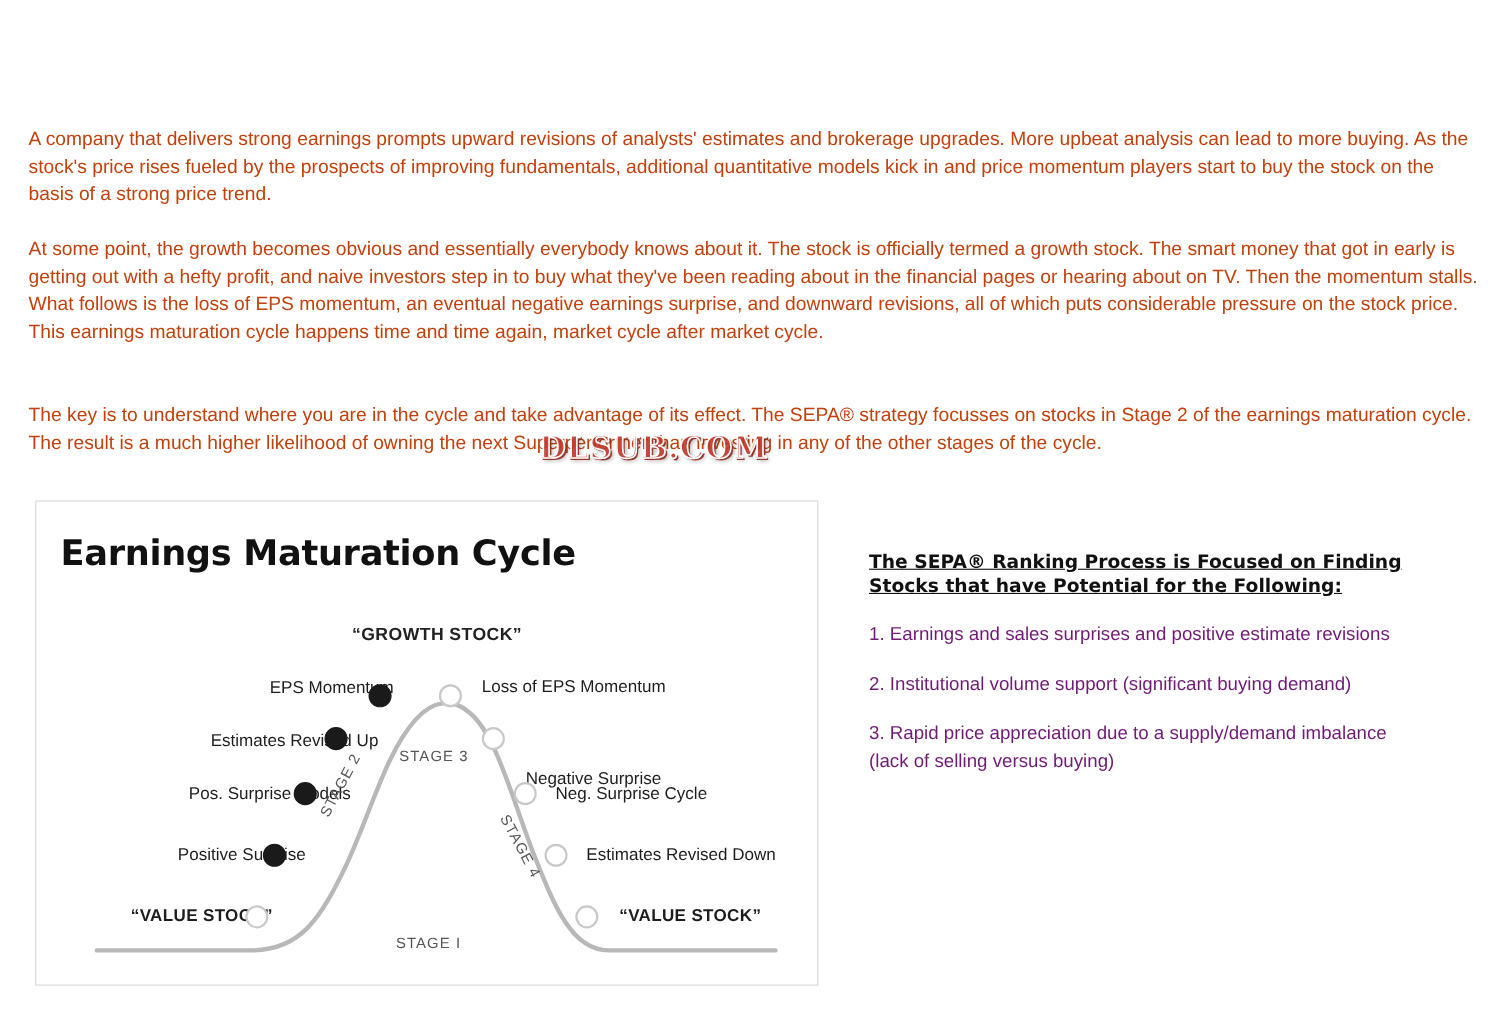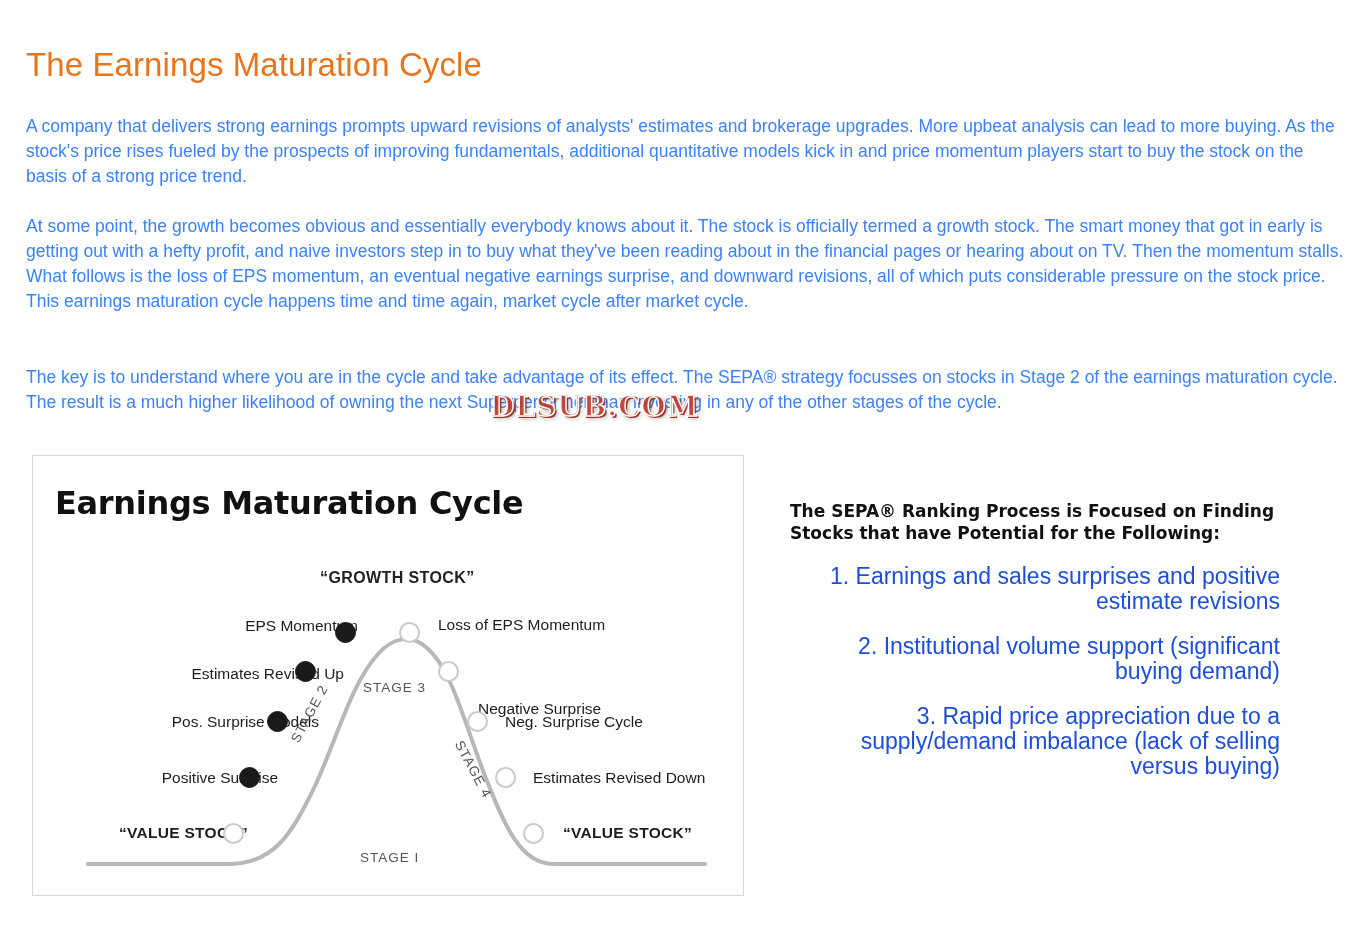--- a/index.html
+++ b/index.html
@@ -29,21 +29,21 @@
     color: #e8741c;
     font-weight: 400;
     letter-spacing: 0.1px;
   }
   .body-text {
     position: absolute;
     left: 26px;
     width: 1318px;
     font-size: 17.5px;
     line-height: 25px;
-    color: #3b82f6;
+    color: #c2410c;
   }
   #para1 { top: 96px; }
   #para2 { top: 196px; }
   #para3 { top: 347px; }
 
   .figure {
     position: absolute;
     left: 32px;
     top: 455px;
     width: 712px;
@@ -102,27 +102,27 @@
     left: 790px;
     top: 500px;
     width: 490px;
   }
   .side-head {
     font-family: "DejaVu Sans", sans-serif;
     font-weight: bold;
     font-size: 17px;
     line-height: 22px;
     color: #111;
+    text-decoration: underline;
   }
   .side-item {
     margin-top: 20px;
-    font-size: 23px;
+    font-size: 17px;
     line-height: 25px;
-    color: #1d4ed8;
-    text-align: right;
+    color: #701a75;
   }
 
   .watermark {
     position: absolute;
     pointer-events: none;
     font-family: "DejaVu Serif", serif;
     font-weight: bold;
     color: #c0392b;
     -webkit-text-stroke: 1.5px #ffffff;
     text-shadow: 2px 2px 0 #8e2a1e, 3px 3px 4px rgba(0,0,0,0.35);
@@ -138,21 +138,20 @@
     left: 366px;
     top: 447px;
     font-size: 42px;
   }
 </style>
 </head>
 <body>
 
 <div class="page">
 
-  <h1 class="title">The Earnings Maturation Cycle</h1>
 
   <p class="body-text" id="para1">A company that delivers strong earnings prompts upward revisions of analysts' estimates and brokerage upgrades. More upbeat analysis can lead to more buying. As the stock's price rises fueled by the prospects of improving fundamentals, additional quantitative models kick in and price momentum players start to buy the stock on the basis of a strong price trend.</p>
   <p class="body-text" id="para2">At some point, the growth becomes obvious and essentially everybody knows about it. The stock is officially termed a growth stock. The smart money that got in early is getting out with a hefty profit, and naive investors step in to buy what they've been reading about in the financial pages or hearing about on TV. Then the momentum stalls. What follows is the loss of EPS momentum, an eventual negative earnings surprise, and downward revisions, all of which puts considerable pressure on the stock price. This earnings maturation cycle happens time and time again, market cycle after market cycle.</p>
   <p class="body-text" id="para3">The key is to understand where you are in the cycle and take advantage of its effect. The SEPA® strategy focusses on stocks in Stage 2 of the earnings maturation cycle. The result is a much higher likelihood of owning the next Superperformer than investing in any of the other stages of the cycle.</p>
 
   <div class="figure">
     <div class="fig-title">Earnings Maturation Cycle</div>
 
     <svg width="710" height="439" viewBox="0 0 710 439" style="position:absolute;left:0;top:0;">
       <path d="M 55,408 L 195,408 C 240,408 258,380 282,330 C 305,280 318,228 345,198 C 360,181 378,178 394,192 C 418,212 432,268 452,320 C 470,365 486,408 520,408 L 672,408" fill="none" stroke="#b8b8b8" stroke-width="4" stroke-linecap="round"></path>

